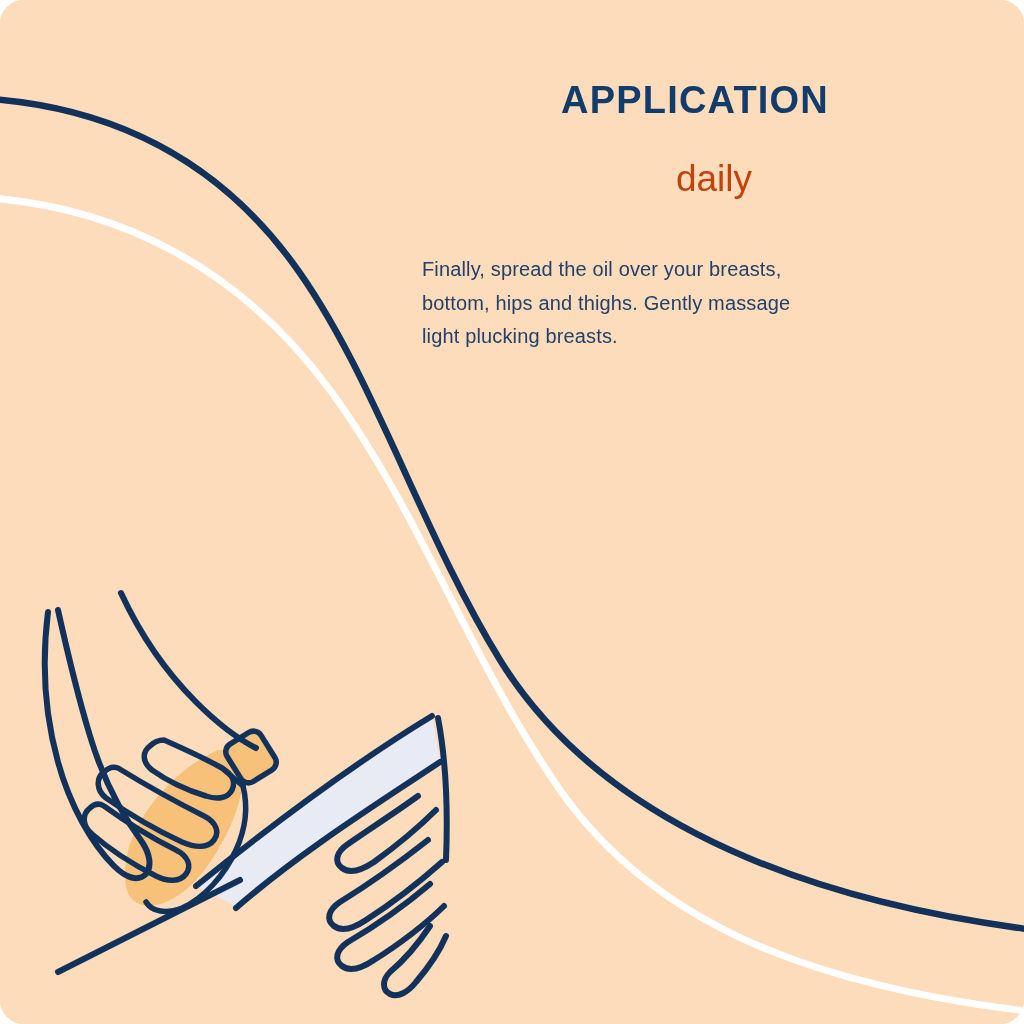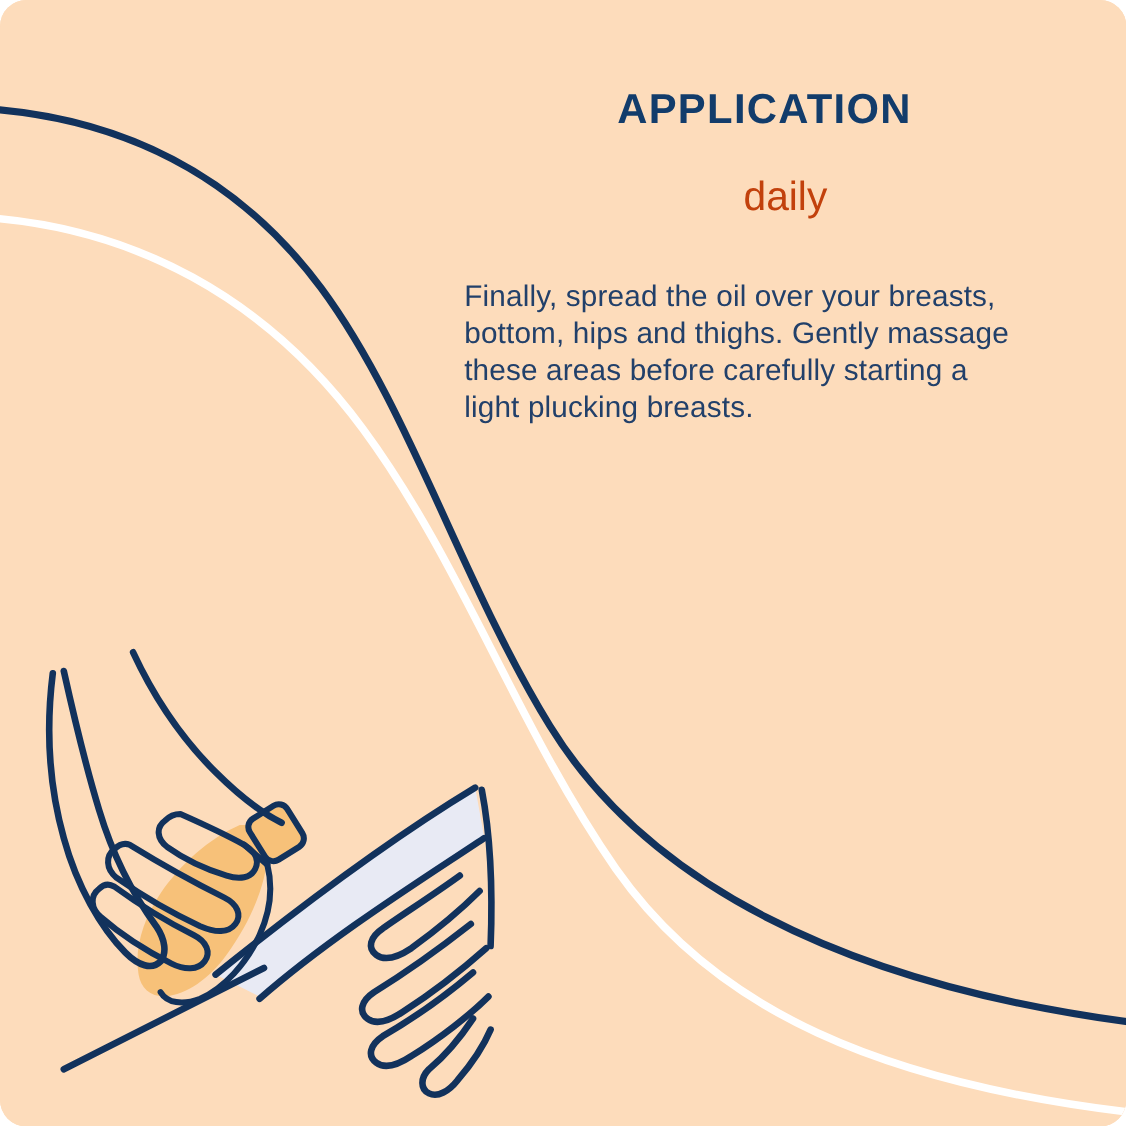--- a/index.html
+++ b/index.html
@@ -45,21 +45,21 @@
     font-size: 37px;
     font-weight: normal;
     color: #c2410c;
     line-height: 46px;
   }
   #bodytext {
     position: absolute;
     left: 422px;
     top: 253px;
     width: 566px;
-    font-size: 27px;
+    font-size: 20px;
     font-weight: normal;
     color: #22406A;
     line-height: 33.5px;
     letter-spacing: 0.15px;
   }
   #bodytext .ln {
     display: block;
     white-space: nowrap;
   }
 </style>
@@ -153,17 +153,16 @@
 
   </svg>
 
   <div id="headline">APPLICATION</div>
 
   <div id="subhead">daily</div>
 
   <div id="bodytext">
     <span class="ln">Finally, spread the oil over your breasts,</span>
     <span class="ln">bottom, hips and thighs. Gently massage</span>
-    <span class="ln">these areas before carefully starting a</span>
     <span class="ln">light plucking breasts.</span>
   </div>
 
 </div>
 
 </body></html>

